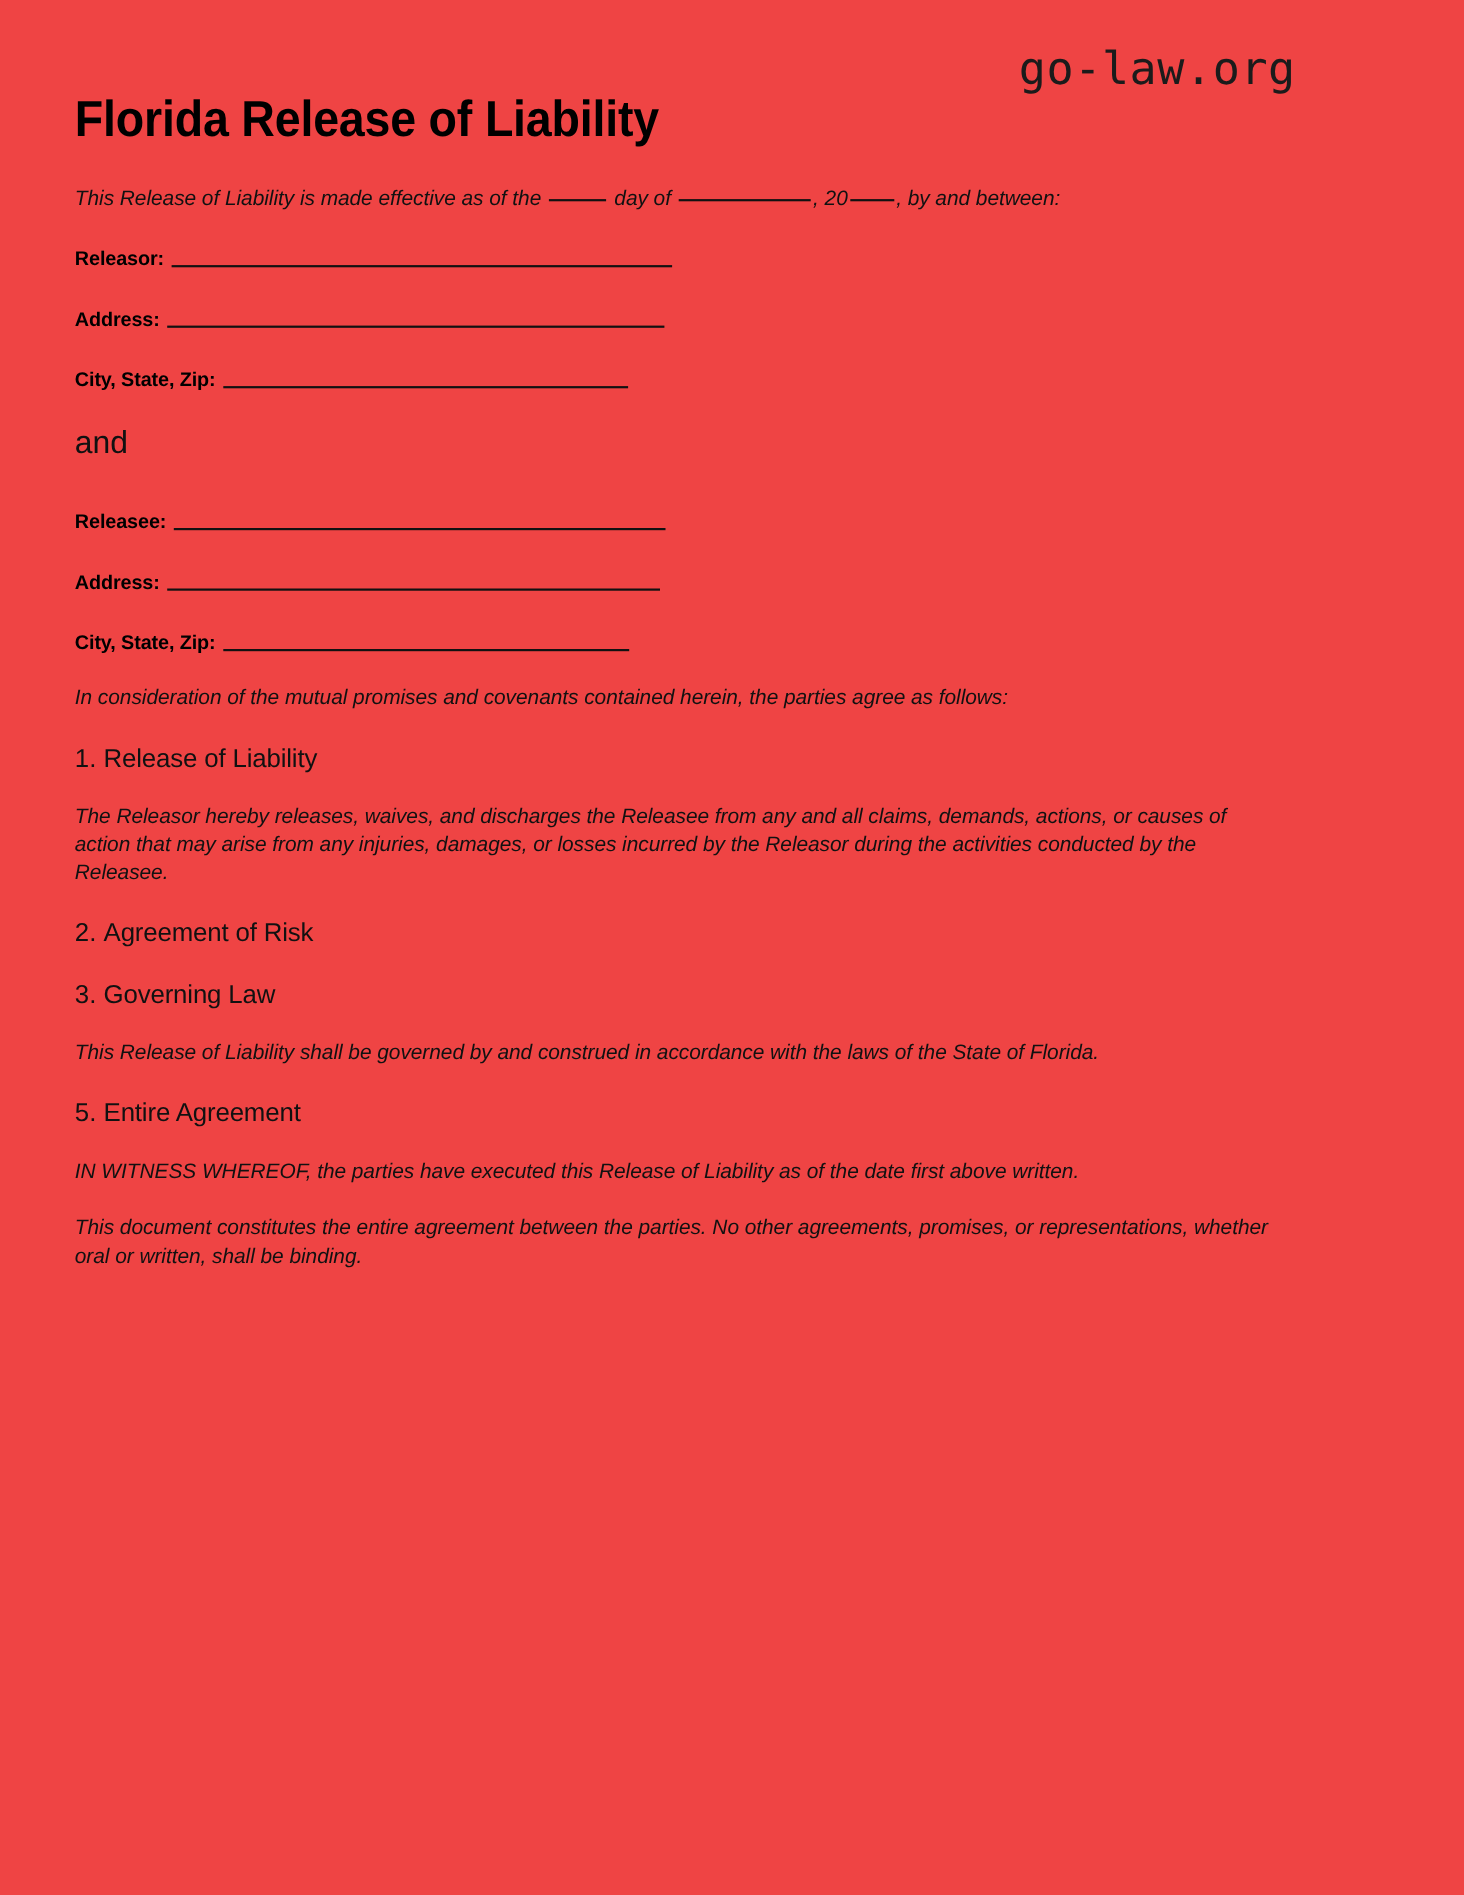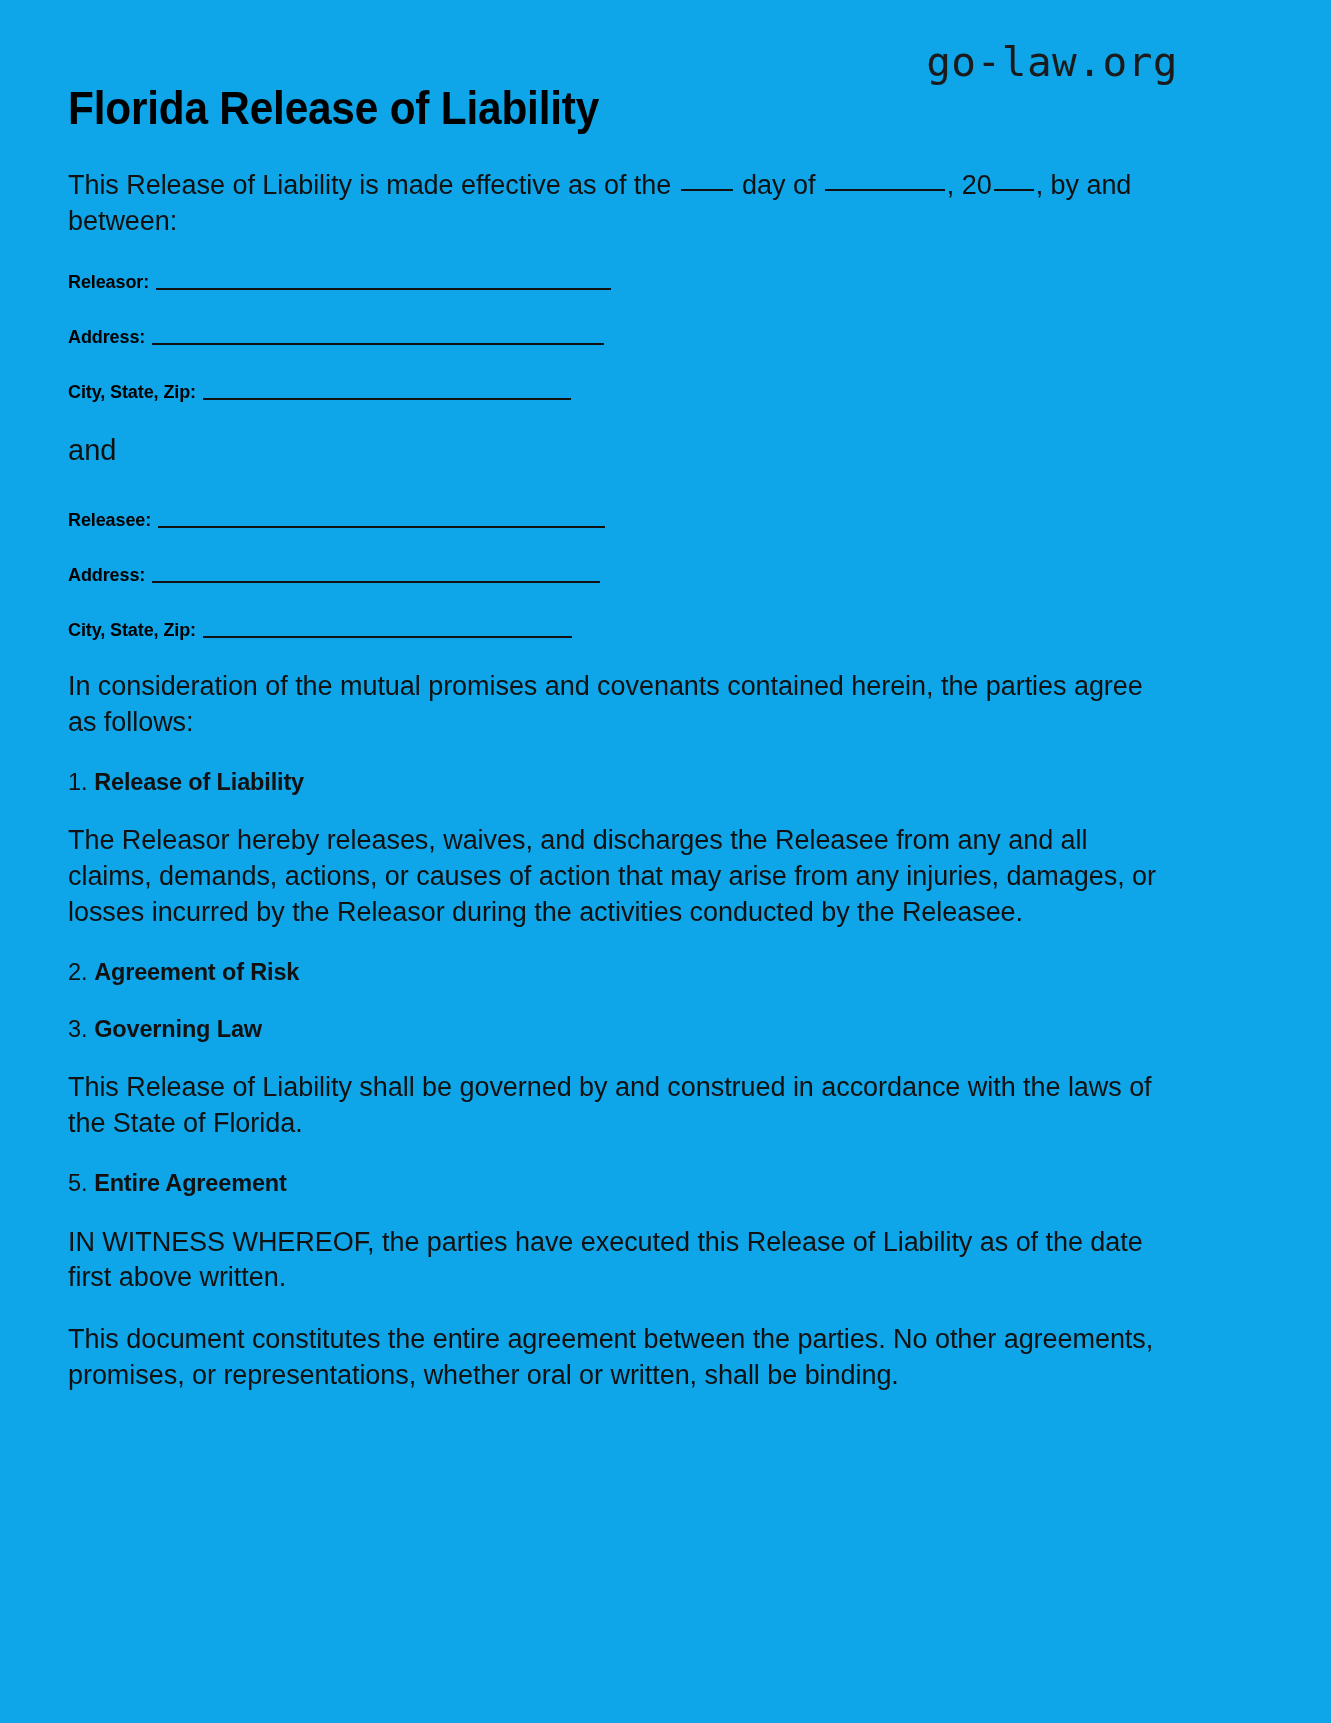--- a/index.html
+++ b/index.html
@@ -9,21 +9,21 @@
   }
   body {
     font-family: "Liberation Sans", sans-serif;
     color: #000000;
     -webkit-font-smoothing: antialiased;
   }
   .page {
     position: relative;
     width: 1331px;
     height: 1723px;
-    background: #0ea5e9;
+    background: #ef4444;
     box-sizing: border-box;
     overflow: hidden;
   }
   .content {
     position: absolute;
     left: 68px;
     top: 0;
     width: 1110px;
   }
 
@@ -66,24 +66,25 @@
   
   .body-flow {
     position: absolute;
     left: 0;
     top: 168px;
     width: 1094px;
   }
 
   p.para {
     margin: 0 0 26px 0;
-    font-size: 27px;
+    font-size: 19px;
     line-height: 1.33;
     color: #111;
     letter-spacing: -0.05px;
+    font-style: italic;
   }
 
   .field-row {
     margin: 0 0 26px 0;
     font-size: 18px;
     line-height: 1.33;
     white-space: nowrap;
   }
   .field-label {
     font-weight: bold;
@@ -129,21 +130,21 @@
     margin: 0 0 26px 0;
     font-size: 23.5px;
     font-weight: normal;
     line-height: 1.3;
     color: #111;
   }
   h2.section-head .num {
     font-weight: normal;
   }
   h2.section-head .head-text {
-    font-weight: bold;
+    font-weight: normal;
     letter-spacing: -0.15px;
   }
 </style>
 </head>
 <body>
 
 <div class="page">
   <div class="content">
 
     <div class="logo-row">

